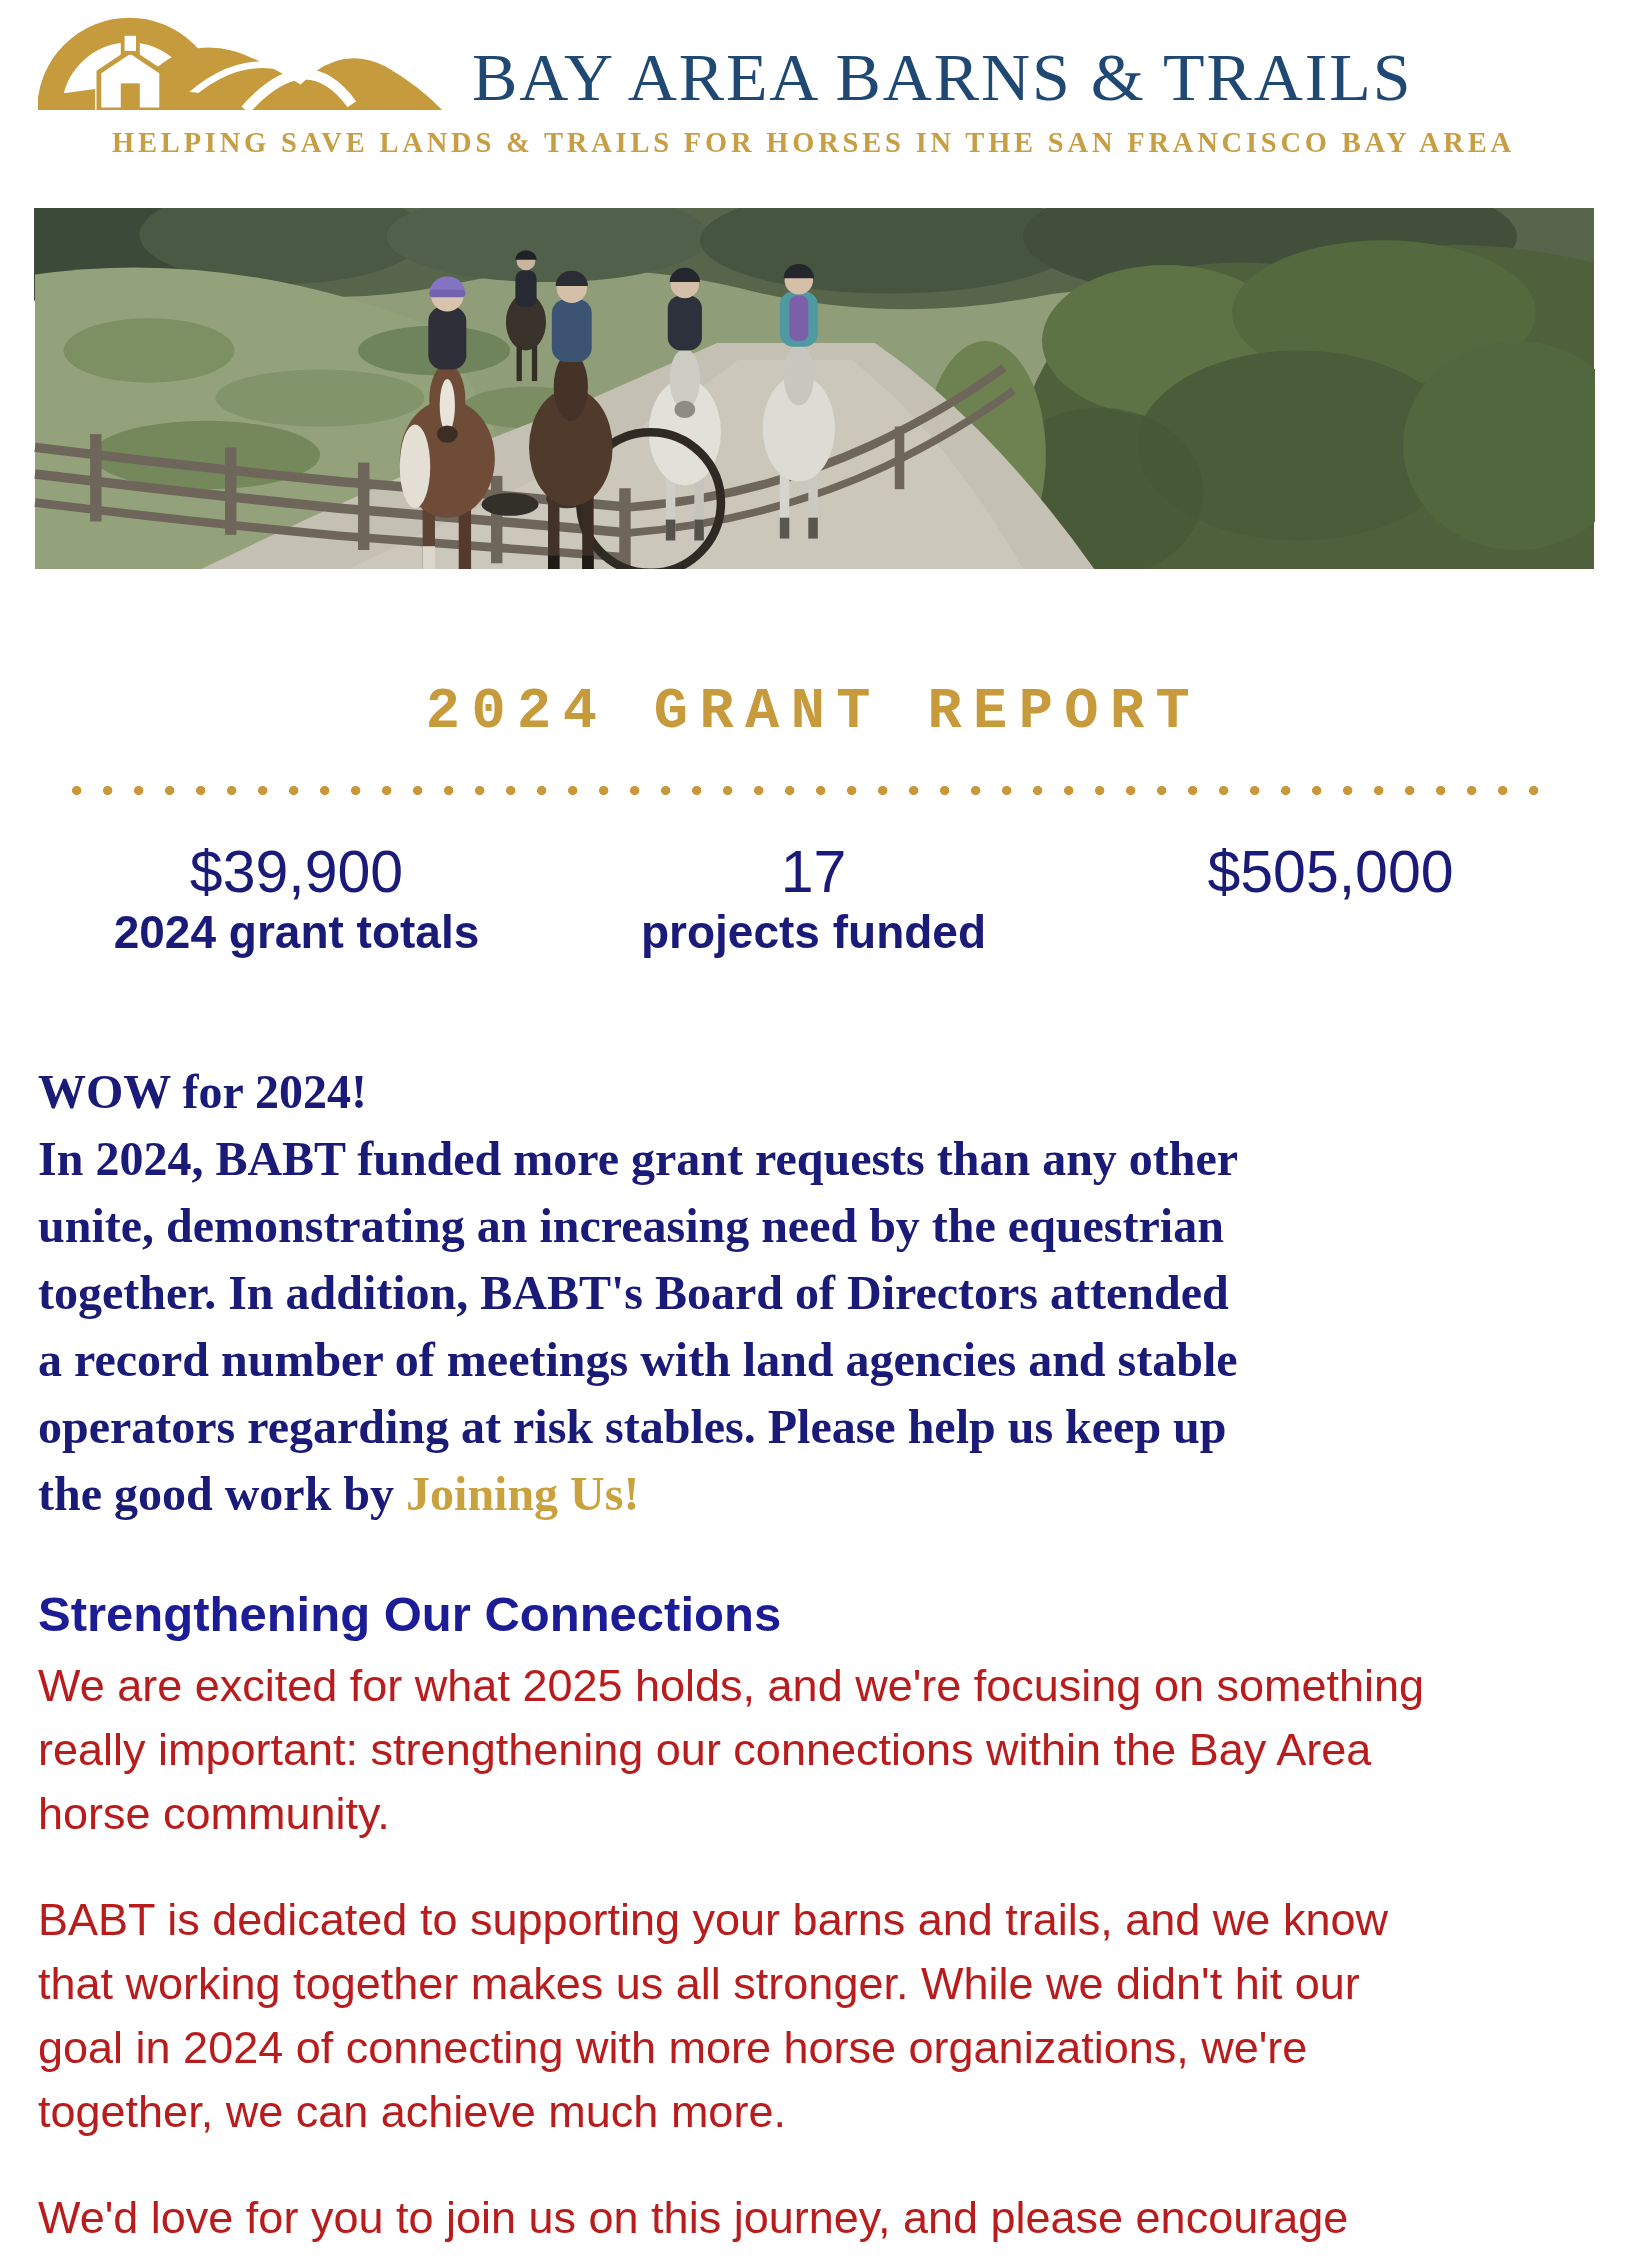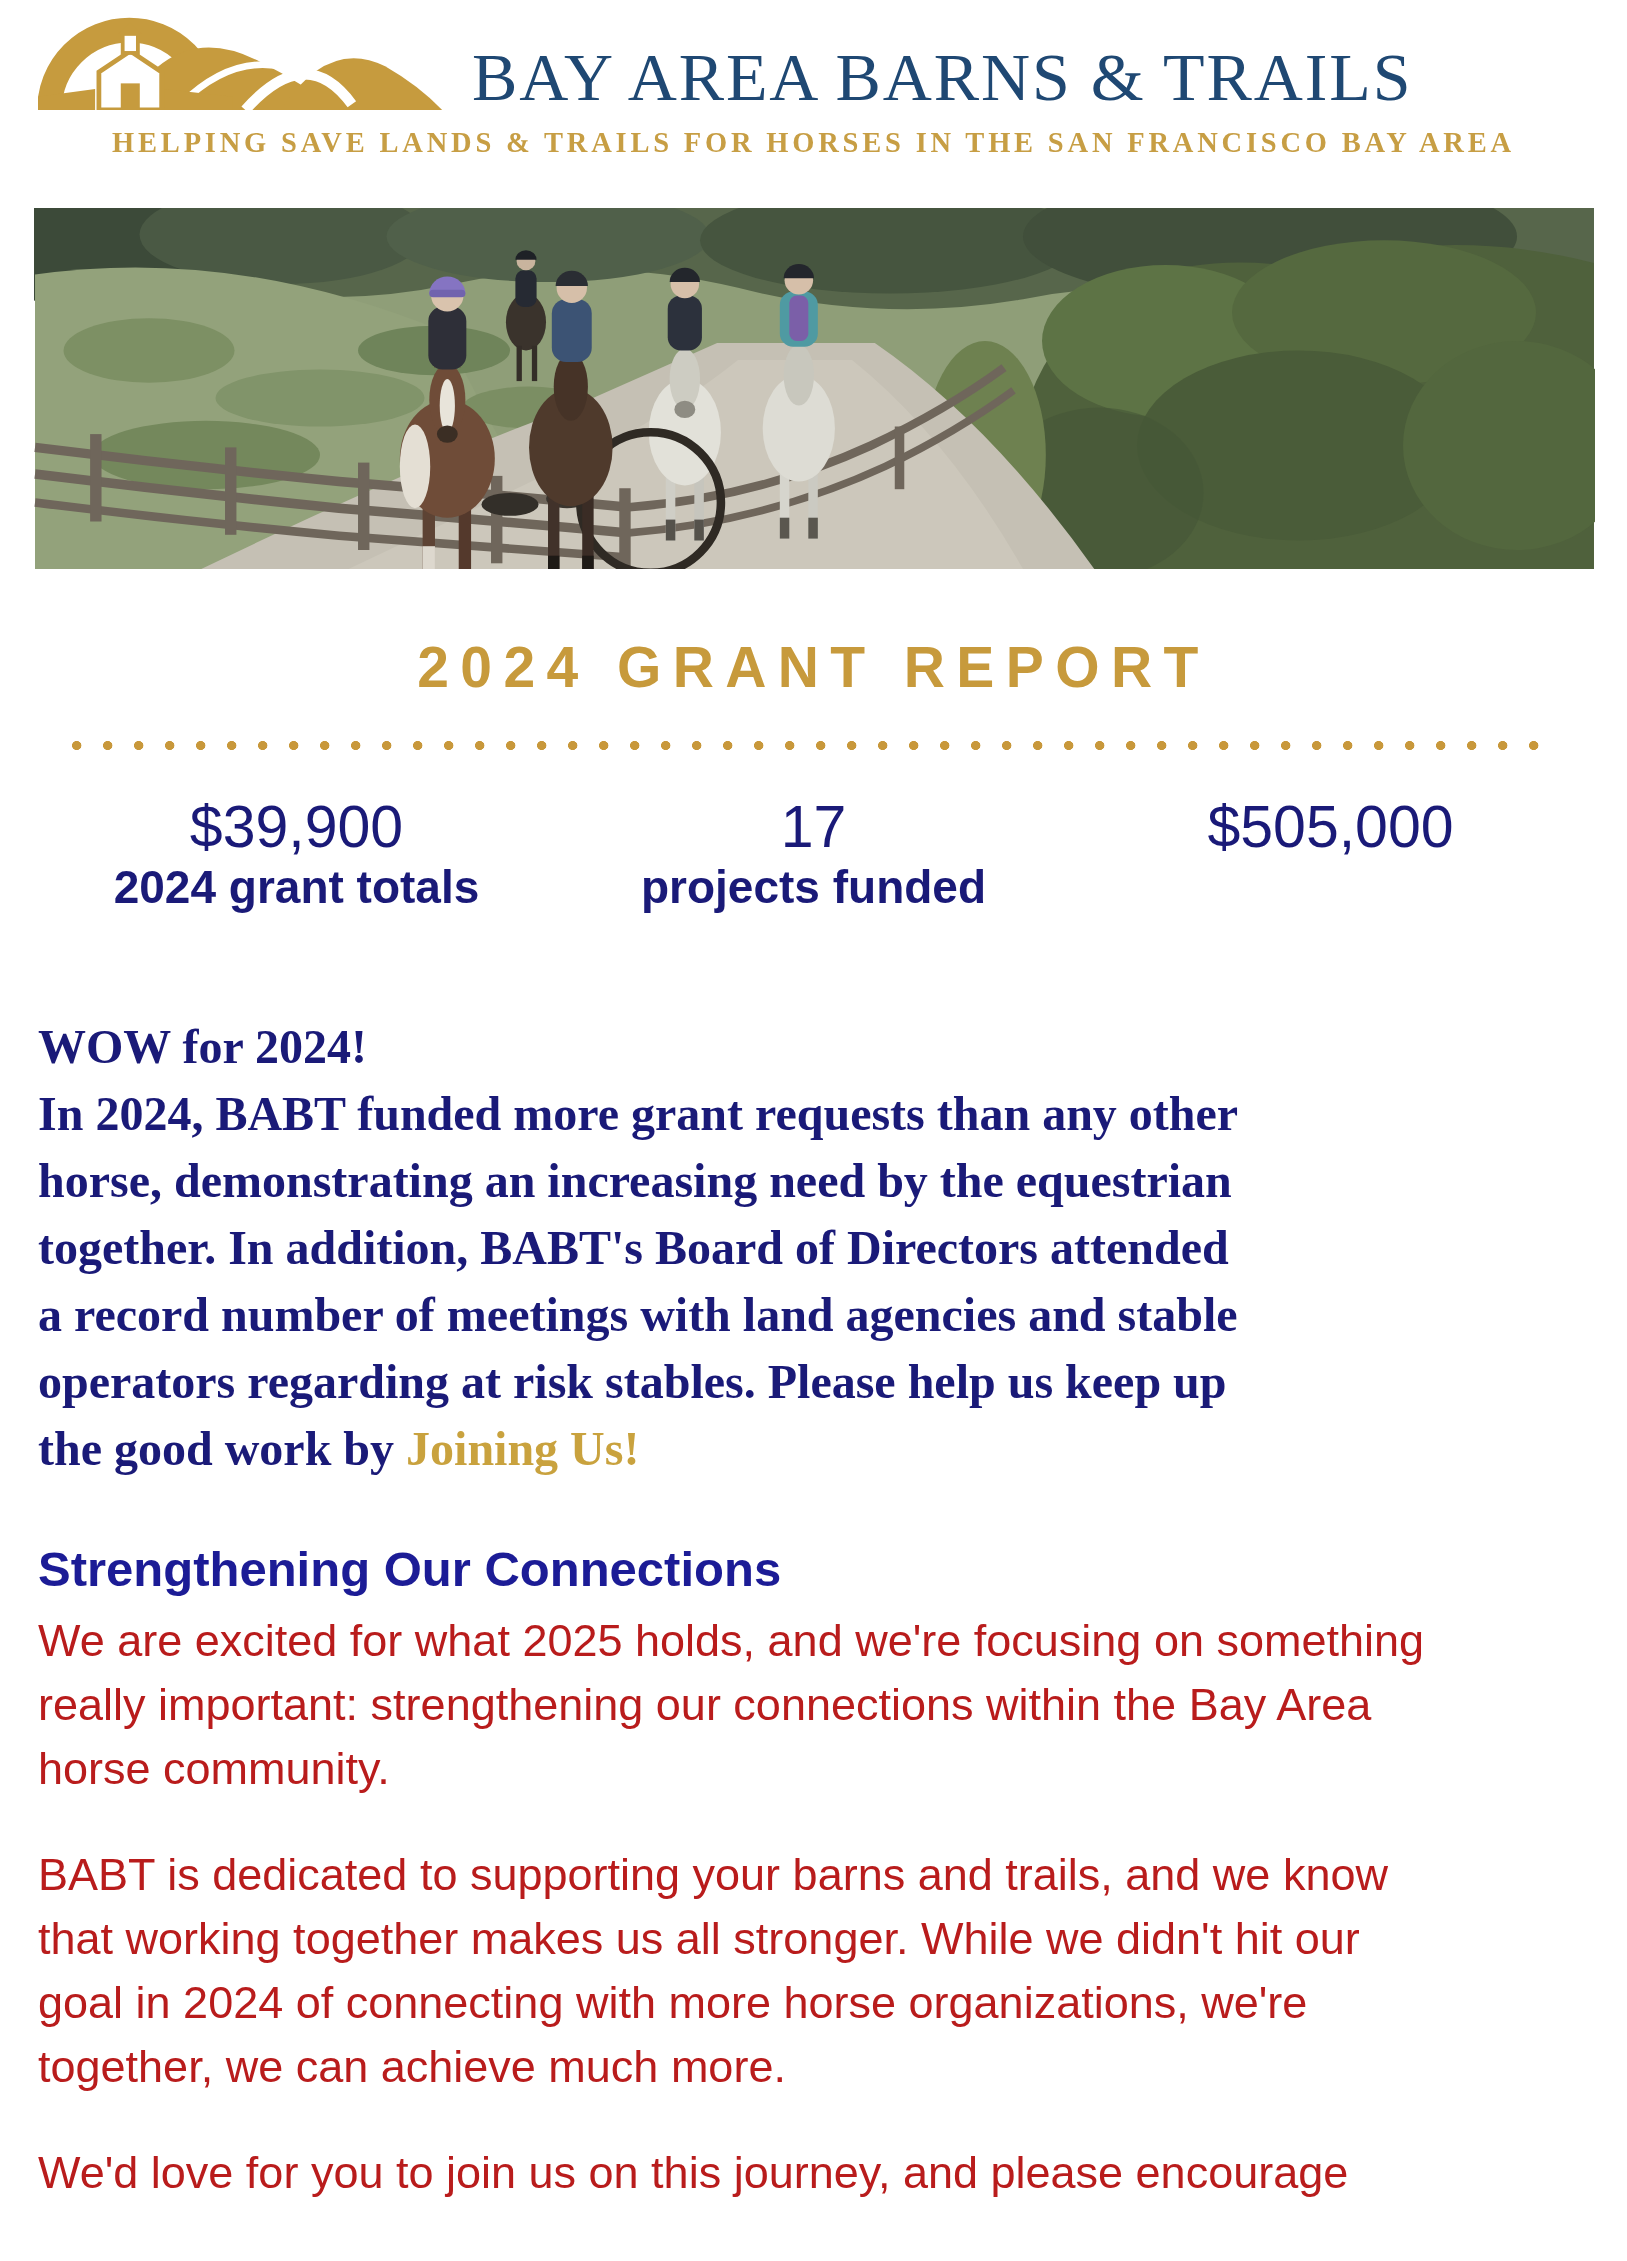--- a/index.html
+++ b/index.html
@@ -18,22 +18,22 @@
   .tagline{
     margin-top:13.3px;text-align:center;
     font-family:"Liberation Serif", serif;font-weight:bold;
     font-size:28.5px;letter-spacing:3.8px;color:#C79E44;white-space:nowrap;
   }
   
   .hero{margin:49px 32px 0 34px;height:361px;overflow:hidden;}
   .hero svg{display:block;}
   
   .report-title{
-    margin-top:67px;text-align:center;font-weight:bold;
-    font-size:57px;letter-spacing:11.4px;color:#C79A3C;line-height:1.1;
+    margin-top:112px;text-align:center;font-weight:bold;
+    font-size:57px;letter-spacing:11.4px;color:#C79A3C;line-height:1.1;font-family:Liberation Mono, monospace;
   }
   .dots{
     margin:42px 71px 0 71px;height:11.4px;
     background-image:radial-gradient(circle 4.8px at 5.7px 5.7px,#C8983B 4.4px,rgba(0,0,0,0) 5px);
     background-size:31px 11.4px;background-repeat:repeat-x;
   }
   .stats{display:flex;margin:44px 38px 0 38px;}
   .stat{flex:1;text-align:center;color:#1A1A78;}
   .stat-value{font-size:59px;font-weight:normal;line-height:63px;}
   .stat-label{font-size:46px;font-weight:bold;line-height:53px;margin-top:1.9px;}
@@ -214,21 +214,21 @@
     <div class="stat-label">projects funded</div>
   </div>
   <div class="stat">
     <div class="stat-value">$505,000</div>
   </div>
 </div>
 
 <div class="intro">
   <div class="intro-line">WOW for 2024!</div>
   <div class="intro-line">In 2024, BABT funded more grant requests than any other</div>
-  <div class="intro-line">horse, demonstrating an increasing need by the equestrian</div>
+  <div class="intro-line">unite, demonstrating an increasing need by the equestrian</div>
   <div class="intro-line">together. In addition, BABT's Board of Directors attended</div>
   <div class="intro-line">a record number of meetings with land agencies and stable</div>
   <div class="intro-line">operators regarding at risk stables. Please help us keep up</div>
   <div class="intro-line"><span>the good work by </span><a href="#" class="join-link">Joining Us!</a></div>
 </div>
 
 <div class="section-heading">Strengthening Our Connections</div>
 
 <div class="gray-par">
   <div class="gray-line">We are excited for what 2025 holds, and we're focusing on something</div>

